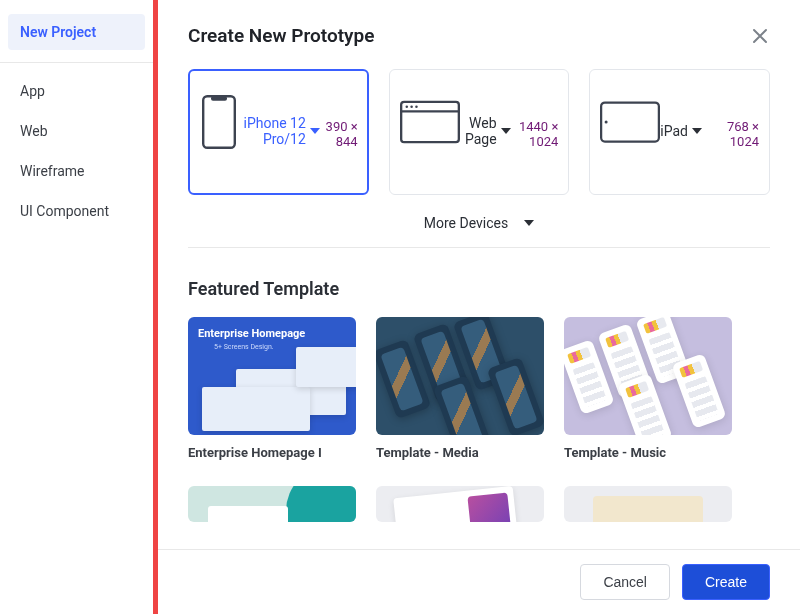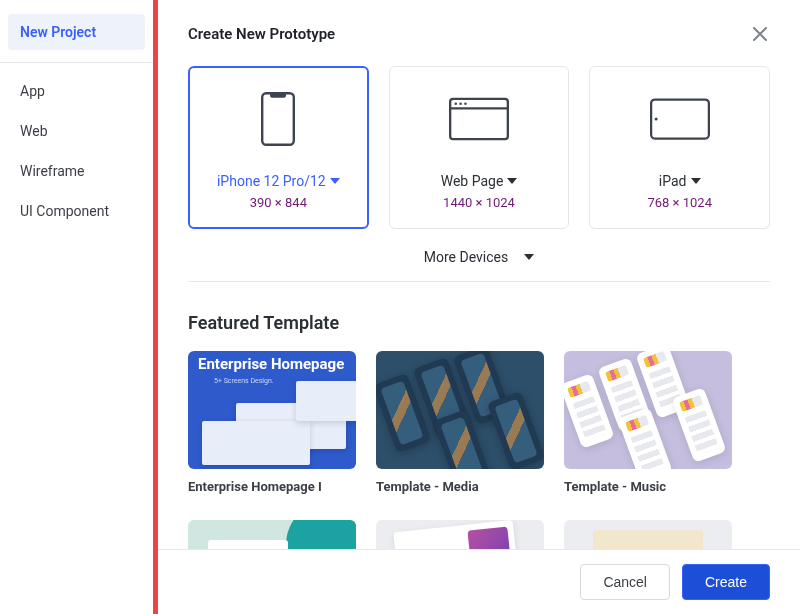--- a/index.html
+++ b/index.html
@@ -5,44 +5,44 @@
   * { box-sizing: border-box; margin: 0; padding: 0; }
   body { font-family: -apple-system, BlinkMacSystemFont, "Segoe UI", Roboto, Arial, sans-serif; background:#fff; width:800px; height:614px; overflow:hidden; color:#2b2f36; }
   .layout { display:flex; height:100%; }
   .sidebar { width:158px; padding:14px 8px; border-right:5px solid #ef4444; }
   .tab-new { background:#eef2fb; color:#3a60ff; font-size:14px; font-weight:600; padding:10px 12px; border-radius:4px; margin-bottom:12px; cursor:pointer; }
   .hr { height:1px; background:#e8e8e8; margin:0 -8px 8px -8px; }
   .side-item { font-size:14px; color:#3b3f46; padding:12px 12px; cursor:pointer; }
   .main { flex:1; display:flex; flex-direction:column; position:relative; overflow:hidden; }
   .scroll { flex:1; overflow:auto; padding:24px 30px 90px 30px; }
   .header { display:flex; align-items:center; justify-content:space-between; margin-bottom:22px; }
-  .title { font-size:15px; font-weight:600; color:#202329; }
+  .title { font-size:19px; font-weight:600; color:#202329; }
   .close { width:20px; height:20px; cursor:pointer; color:#7c828a; display:flex; align-items:center; justify-content:center; }
   .devices { display:flex; gap:20px; }
-  .device-card { flex:1; border:1px solid #e3e6eb; border-radius:6px; padding:22px 10px 18px 10px; display:flex; flex-direction:column; align-items:center; cursor:pointer; }
+  .device-card { flex:1; border:1px solid #e3e6eb; border-radius:6px; padding:22px 10px 18px 10px; display:flex; flex-direction:row; align-items:center; cursor:pointer;text-align:right; }
   .device-card.selected { border:2px solid #3a60ff; padding:21px 9px 17px 9px; }
   .device-icon { width:60px; height:60px; display:flex; align-items:center; justify-content:center; margin-bottom:24px; }
   .dev-label { font-size:14px; color:#2b2f36; display:flex; align-items:center; gap:4px; margin-bottom:6px; }
   .device-card.selected .dev-label { color:#3a60ff; }
   .dev-dim { font-size:13px; color:#701a75; }
   .caret-down { width:0; height:0; border-left:5px solid transparent; border-right:5px solid transparent; border-top:6px solid currentColor; }
   .more-devices { display:flex; justify-content:center; padding:20px 0 16px 0; font-size:14px; color:#2b2f36; cursor:pointer; align-items:center; gap:16px; border-bottom:1px solid #e8e8e8; }
   .section-title { font-size:18px; font-weight:600; margin:30px 0 18px 0; color:#2b2f36; }
   .templates { display:flex; gap:20px; }
   .tpl { width:168px; cursor:pointer; }
   .tpl-thumb { width:168px; height:118px; border-radius:6px; margin-bottom:10px; position:relative; overflow:hidden; }
   .tpl-title { font-size:13px; color:#3b3f46;font-weight:bold; }
   .row2 { display:flex; gap:20px; margin-top:26px; }
   .row2 .tpl-thumb { height:36px; }
   .footer { position:absolute; bottom:0; left:0; right:0; border-top:1px solid #e8e8e8; background:#fff; padding:14px 30px; display:flex; justify-content:flex-end; gap:12px; }
   .btn { font-size:14px; padding:9px 22px; border-radius:4px; cursor:pointer; border:1px solid #d6d9df; background:#fff; color:#3b3f46; }
   .btn-primary { background:#1d4ed8; border:1px solid #3a60ff; color:#fff; font-weight:500; }
   
   .th1 { background:#2e5acb; }
-  .th1 .badge { position:absolute; top:4px; left:10px; color:#fff; font-size:15px; font-weight:700; }
+  .th1 .badge { position:absolute; top:10px; left:10px; color:#fff; font-size:11px; font-weight:700; }
   .th1 .sub { position:absolute; top:26px; left:26px; color:#cddafc; font-size:7px; }
   .th1 .card { position:absolute; background:#e7eef9; border-radius:2px; box-shadow:0 2px 6px rgba(0,0,0,0.15); }
   .th2 { background:#2d4f69; }
   .th2 .ph { position:absolute; background:#1f3a52; border-radius:6px; transform:rotate(-20deg); box-shadow:0 2px 8px rgba(0,0,0,0.25); }
   .th2 .ph::after { content:""; position:absolute; inset:6px; border-radius:4px; background:linear-gradient(135deg,#355d7c 40%,#9a7a52 40%,#9a7a52 55%,#355d7c 55%); }
   .th3 { background:#c5bedf; }
   .th3 .ph { position:absolute; background:#fff; border-radius:6px; transform:rotate(-20deg); box-shadow:0 2px 8px rgba(0,0,0,0.12); }
   .th3 .ph::before { content:""; position:absolute; left:6px; right:6px; top:6px; height:10px; background:linear-gradient(90deg,#f2c23d 20%,#ea6a9c 20%,#ea6a9c 40%,#f2c23d 40%,#f2c23d 60%,#e7e9ef 60%); border-radius:2px; }
   .th3 .ph::after { content:""; position:absolute; left:6px; right:6px; top:22px; bottom:6px; background:repeating-linear-gradient(180deg,#e7e9ef 0 6px,transparent 6px 10px); border-radius:2px; }
   .thA { background:#cfe6e1; }

